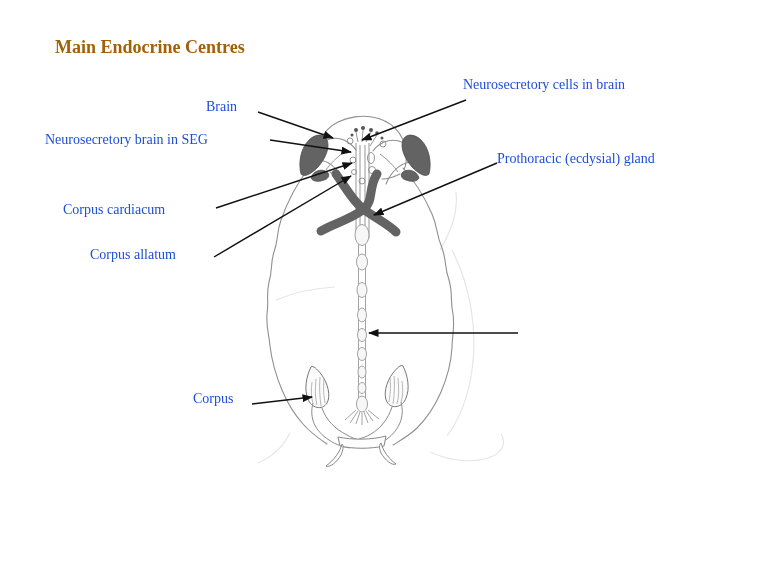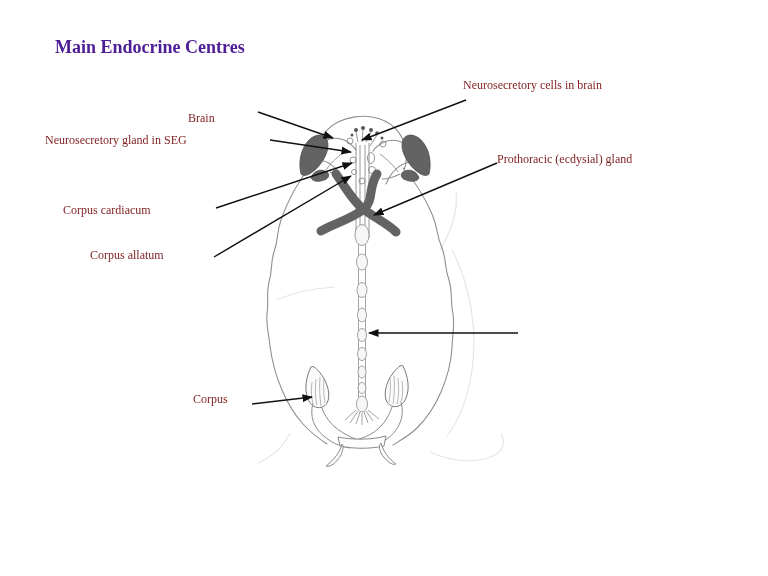--- a/index.html
+++ b/index.html
@@ -3,24 +3,24 @@
 <meta charset="utf-8">
 <style>
   html,body{margin:0;padding:0;}
   body{
     width:768px;height:576px;position:relative;background:#ffffff;overflow:hidden;
     font-family:"Liberation Serif","DejaVu Serif",serif;color:#1a1a1a;
   }
   #stage{position:absolute;left:0;top:0;width:768px;height:576px;}
   svg{position:absolute;left:0;top:0;}
   .lbl{
-    position:absolute;white-space:nowrap;font-size:12px;line-height:20px;color:#7f1d1d;
+    position:absolute;white-space:nowrap;font-size:14px;line-height:20px;color:#1d4ed8;
   }
   .title{
-    position:absolute;font-weight:bold;font-size:18px;line-height:22px;color:#4c1d95;
+    position:absolute;font-weight:bold;font-size:18px;line-height:22px;color:#a16207;
   }
 </style>
 </head>
 <body>
 
 <div id="stage">
 
   <svg width="768" height="576" viewBox="0 0 768 576">
     <defs>
       <marker id="ah" markerWidth="11" markerHeight="8" refX="9.5" refY="4" orient="auto" markerUnits="userSpaceOnUse">
@@ -155,25 +155,25 @@
       <line x1="216" y1="208" x2="352" y2="163" marker-end="url(#ah)"></line>
       <line x1="214" y1="257" x2="351" y2="176" marker-end="url(#ah)"></line>
       <line x1="497" y1="163" x2="374" y2="215" marker-end="url(#ah)"></line>
       <line x1="518" y1="333" x2="369" y2="333" marker-end="url(#ah)"></line>
       <line x1="252" y1="404" x2="312" y2="397" marker-end="url(#ah)"></line>
     </g>
   </svg>
 
   <div class="title" style="left:55px;top:36px;">Main Endocrine Centres</div>
 
-  <div class="lbl" style="left:188px;top:97px;margin-top:11px;">Brain</div>
+  <div class="lbl" style="left:206px;top:97px;">Brain</div>
 
   <div class="lbl" style="left:463px;top:75px;">Neurosecretory cells in brain</div>
 
-  <div class="lbl" style="left:45px;top:130px;">Neurosecretory gland in SEG</div>
+  <div class="lbl" style="left:45px;top:130px;">Neurosecretory brain in SEG</div>
 
   <div class="lbl" style="left:63px;top:200px;text-align:center;">Corpus cardiacum</div>
 
   <div class="lbl" style="left:90px;top:245px;text-align:right;">Corpus allatum</div>
 
   <div class="lbl" style="left:497px;top:149px;">Prothoracic (ecdysial) gland</div>
 
 
   <div class="lbl" style="left:193px;top:389px;">Corpus</div>
 </div>

